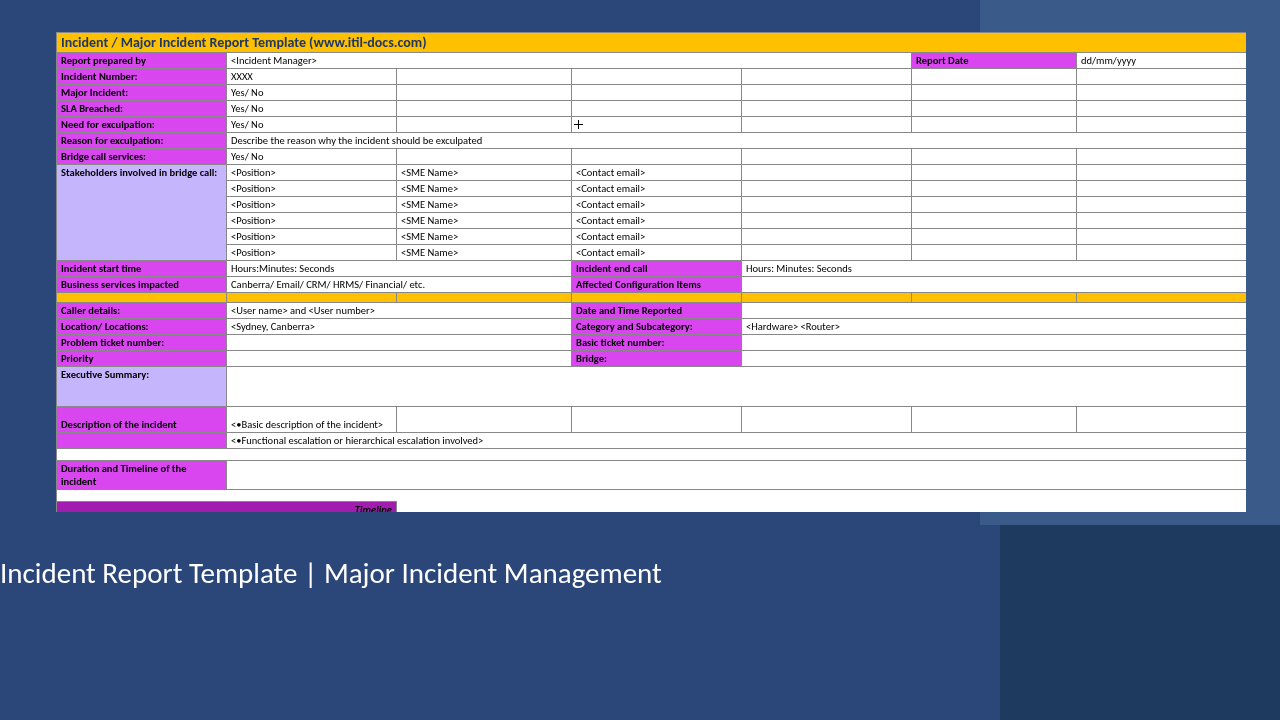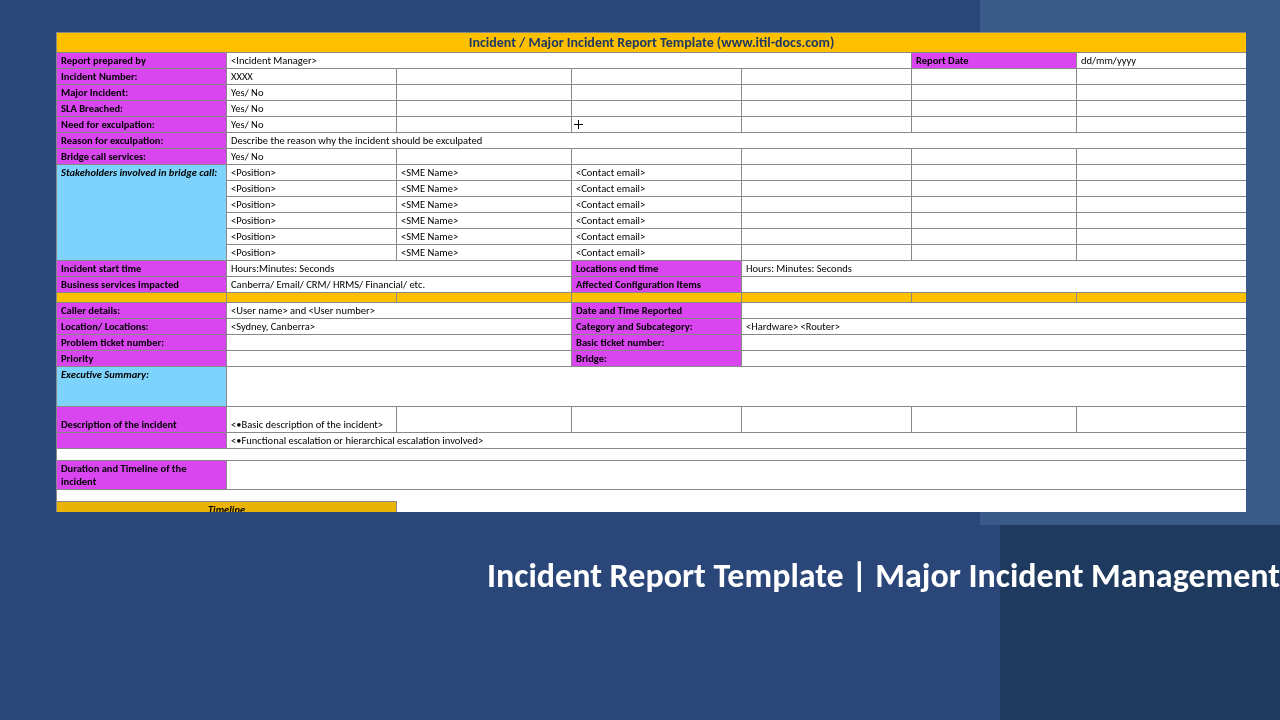--- a/index.html
+++ b/index.html
@@ -18,24 +18,24 @@
   .bg-left {
     position: absolute;
     top: 0; left: 0;
     width: 1000px; height: 720px;
     background: #2b477a;
   }
   .caption {
     position: absolute;
     left: 0; right: 0;
     top: 555px;
-    text-align: right;
+    text-align: left;
     color: #fff;
-    font-size: 34px;
-    font-weight: 700;
+    font-size: 29px;
+    font-weight: 400;
     line-height: 1.25;
   }
   .sheet {
     position: absolute;
     top: 32px; left: 56px;
     width: 1190px;
     height: 480px;
     background: #fff;
     overflow: hidden;
     font-size: 10.5px;
@@ -43,28 +43,27 @@
   }
   table { border-collapse: collapse; width: 100%; table-layout: fixed; }
   td { border: 1px solid #888; padding: 1px 4px; height: 13px; vertical-align: middle; white-space: nowrap; overflow: hidden; }
   .title-row td {
     background: #ffc000;
     color: #1f3864;
     font-weight: bold;
     font-size: 14px;
     border: 1px solid #888;
     height: 18px;
-    text-align: center;
   }
   .lbl { background: #d946ef; font-weight: bold; }
-  .lbl-tall { background: #7dd3fc; font-weight: bold; vertical-align: top; font-style: italic; }
+  .lbl-tall { background: #c4b5fd; font-weight: bold; vertical-align: top; }
   .orange-sep td { background: #ffc000; border: 1px solid #888; height: 10px; padding:0; }
   .empty-row td { border-left: 1px solid #888; border-right: 1px solid #888; border-top: none; border-bottom: none; height: 12px; }
   .tall { height: 40px; }
-  .timeline-hdr { background: #eab308; font-style: italic; text-align: center; font-weight: bold; }
+  .timeline-hdr { background: #a21caf; font-style: italic; text-align: right; font-weight: bold; }
   col.c1 { width: 170px; }
   col.c2 { width: 170px; }
   col.c3 { width: 175px; }
   col.c4 { width: 170px; }
   col.c5 { width: 170px; }
   col.c6 { width: 165px; }
   col.c7 { width: 170px; }
   .cursor {
     position: absolute;
     width: 10px; height: 10px;
@@ -201,21 +200,21 @@
           <td>&lt;SME Name&gt;</td>
           <td>&lt;Contact email&gt;</td>
           <td></td>
           <td></td>
           <td></td>
         </tr>
 
   <tr>
     <td class="lbl">Incident start time</td>
     <td colspan="2">Hours:Minutes: Seconds</td>
-    <td class="lbl">Locations end time</td>
+    <td class="lbl">Incident end call</td>
     <td colspan="3">Hours: Minutes: Seconds</td>
   </tr>
   <tr>
     <td class="lbl" rowspan="2" style="vertical-align:bottom;white-space:normal">Business services impacted</td>
     <td colspan="2" rowspan="2" style="vertical-align:top">Canberra/ Email/ CRM/ HRMS/ Financial/ etc.</td>
     <td class="lbl" rowspan="2" style="vertical-align:top;white-space:normal">Affected Configuration Items</td>
     <td colspan="3" rowspan="2"></td>
   </tr>
   <tr></tr>
 

